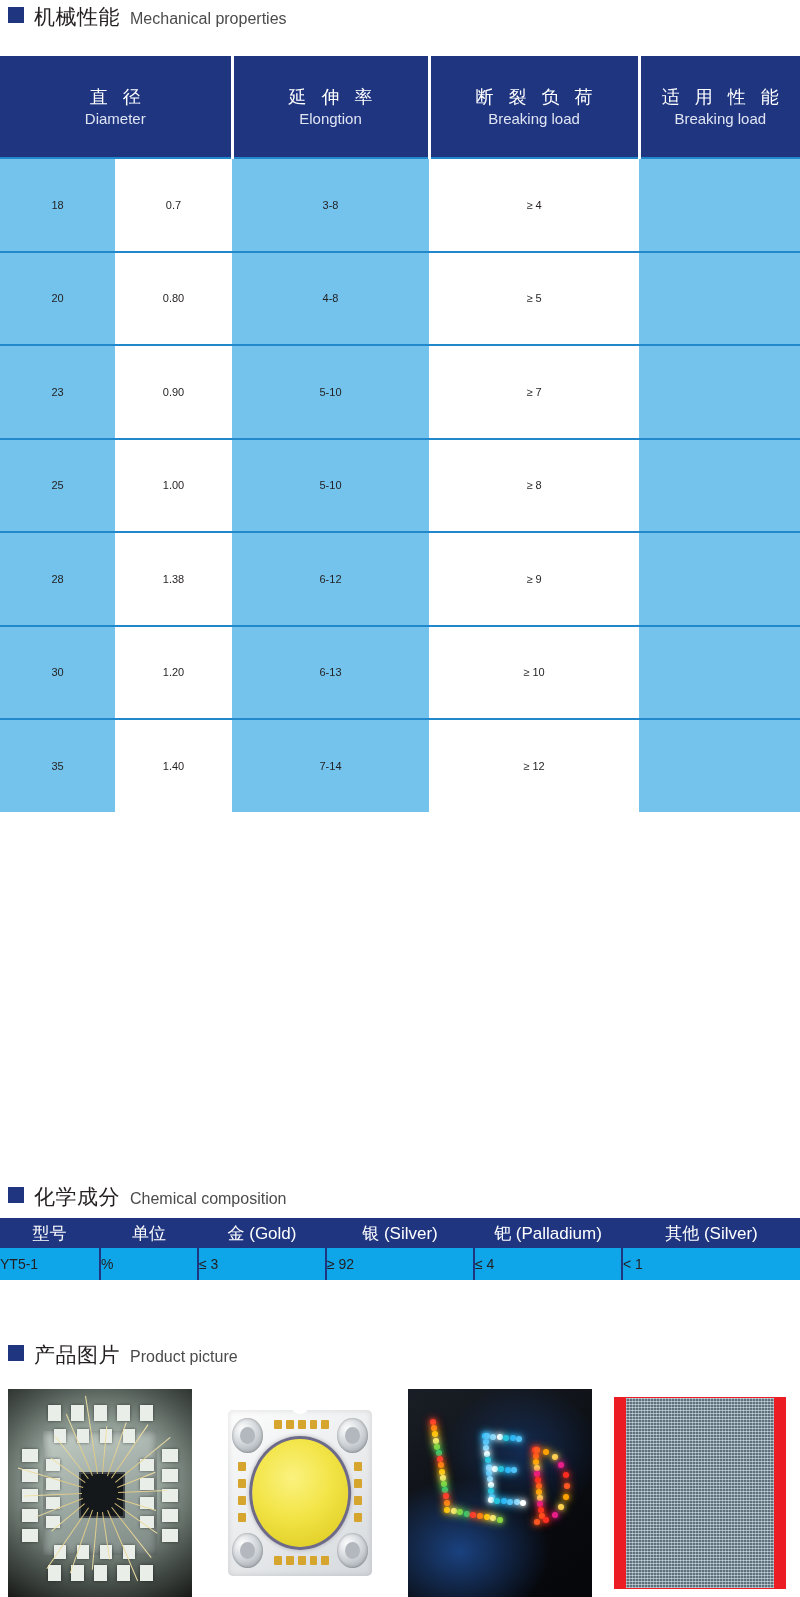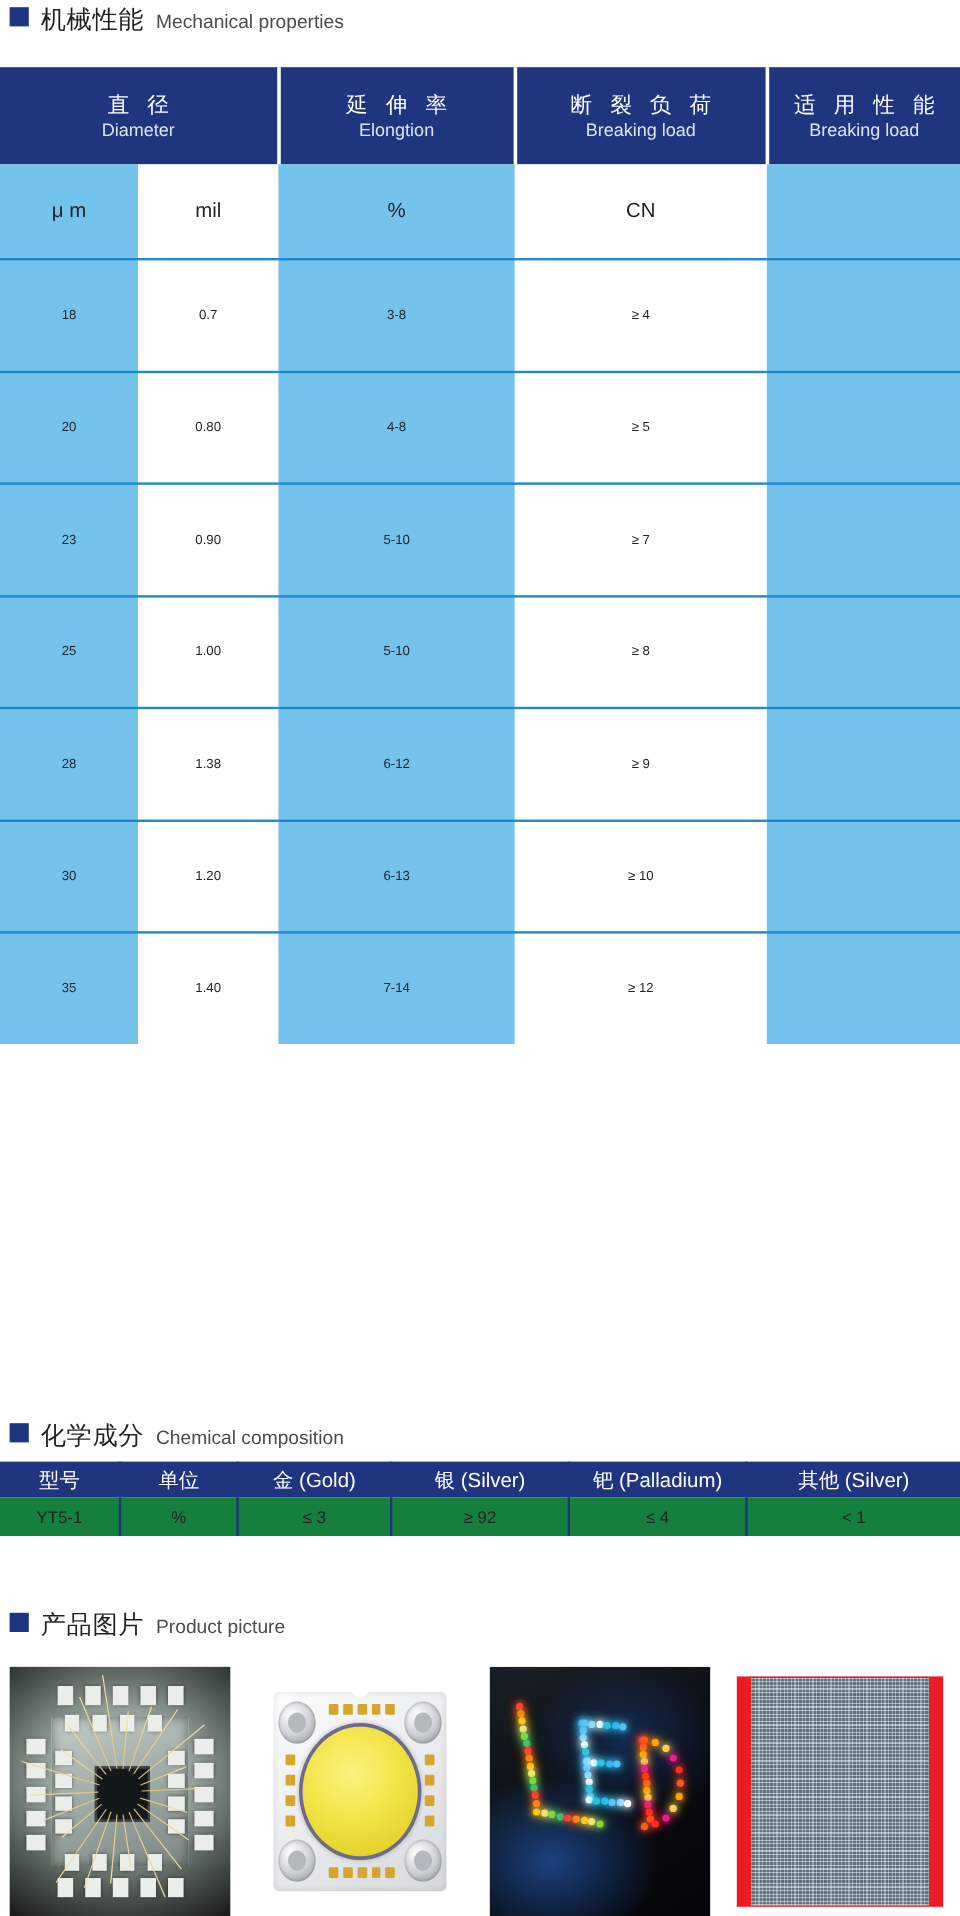--- a/index.html
+++ b/index.html
@@ -64,21 +64,21 @@
   .mech-table col.c4 { width: 210px; }
   .mech-table col.c5 { width: 161px; }
 
   .mech-table th {
     background: #1f3580;
     color: #ffffff;
     font-weight: 400;
     height: 81px;
     vertical-align: middle;
     border-right: 3px solid #ffffff;
-    padding: 0;
+    padding: 10px;
   }
   .mech-table th:last-child { border-right: none; }
   .th-cn {
     display: block;
     font-size: 18px;
     letter-spacing: 5px;
     text-indent: 5px;
     line-height: 1.35;
   }
   .th-en {
@@ -127,25 +127,24 @@
     color: #ffffff;
     font-weight: 400;
     font-size: 17px;
     height: 30px;
     text-align: center;
     vertical-align: middle;
     padding: 0;
     border-right: 2px solid #1f3580;
   }
   .chem-table td {
-    background: #15803d;
+    background: #0ea5e9;
     color: #231f20;
     font-size: 14px;
     height: 32px;
-    text-align: center;
     vertical-align: middle;
     padding: 0;
     border-right: 2px solid #1f3580;
   }
   .chem-table td:last-child,
   .chem-table th:last-child { border-right: none; }
 
   
   .pics {
     position: absolute;
@@ -305,27 +304,20 @@
         <span class="th-cn">断 裂 负 荷</span>
         <span class="th-en">Breaking load</span>
       </th>
       <th>
         <span class="th-cn">适 用 性 能</span>
         <span class="th-en">Breaking load</span>
       </th>
     </tr>
   </thead>
   <tbody>
-    <tr class="units">
-      <td class="odd">μ m</td>
-      <td class="even">mil</td>
-      <td class="odd">%</td>
-      <td class="even">CN</td>
-      <td class="odd"></td>
-    </tr>
 
     <tr class="data first-data">
       <td class="odd">18</td>
       <td class="even">0.7</td>
       <td class="odd">3-8</td>
       <td class="even">≥ 4</td>
       <td class="odd"></td>
     </tr>
     <tr class="data">
       <td class="odd">20</td>

